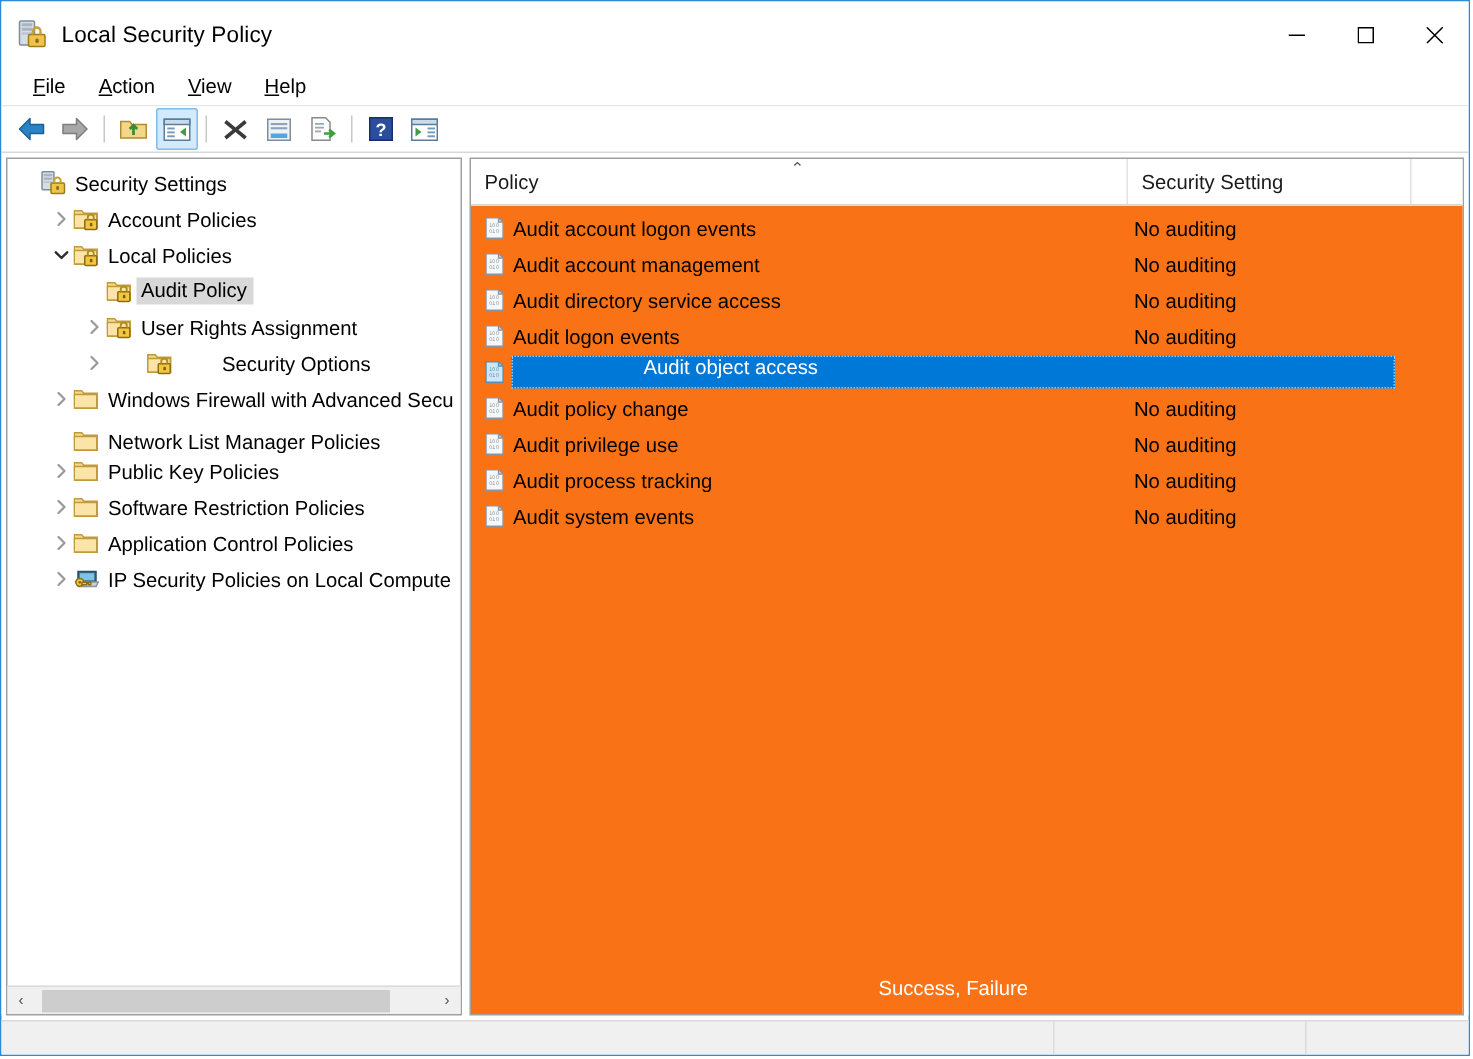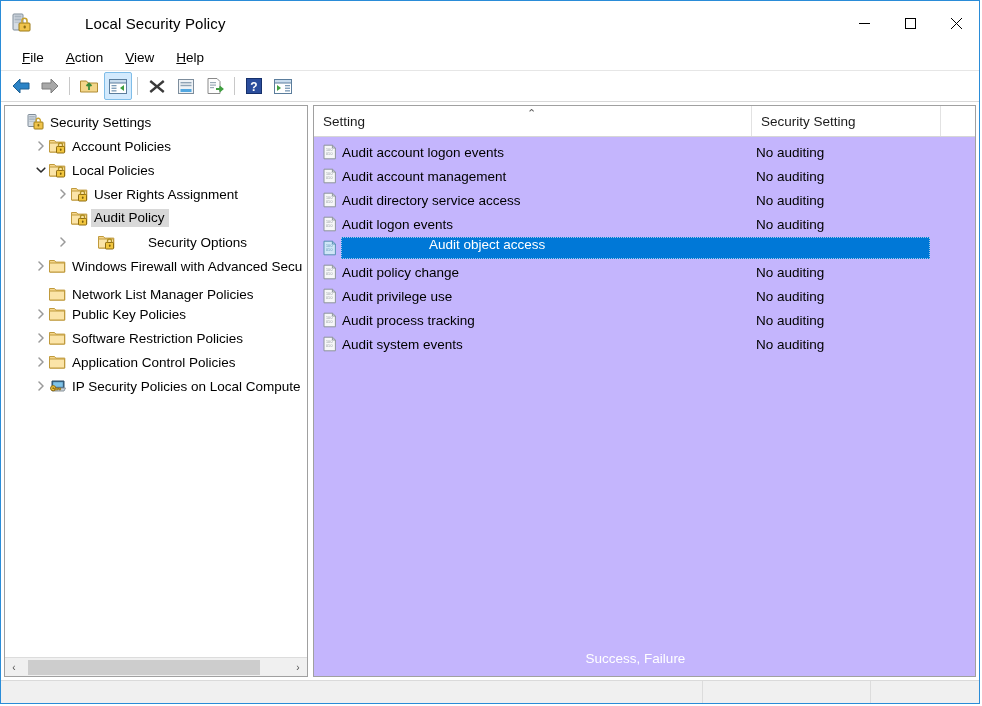--- a/index.html
+++ b/index.html
@@ -28,21 +28,20 @@
   }
   .title-icon {
     width: 22px; height: 22px;
     margin-left: 9px; margin-right: 9px;
     position: relative; flex: 0 0 22px;
   }
   .title-text {
     font-size: 15px; color: #000000;
     letter-spacing: .1px;
     white-space: nowrap;
-    margin-left: 44px;
   }
   .wincontrols {
     position: absolute; right: 0; top: 0;
     height: 44px; display: flex;
   }
   .wc {
     width: 46px; height: 44px;
     display: flex; align-items: center; justify-content: center;
     cursor: default;
   }
@@ -176,21 +175,21 @@
   .col-policy   { width: 437px; flex: 0 0 437px; }
   .col-setting  { width: 189px; flex: 0 0 189px; }
   .col-blank    { flex: 1 1 auto; border-left: 1px solid #e2e2e2; }
   .sortmark {
     position: absolute; left: 213px; top: 1px;
     color: #5a5a5a; font-size: 11px;
     line-height: 12px;
   }
   .lv-body {
     flex: 1 1 auto; overflow: hidden;
-    background: #c4b5fd; padding-top: 3px;
+    background: #f97316; padding-top: 3px;
   }
   .lrow {
     height: 24px;
     display: flex; align-items: center;
     font-size: 13.5px; color: #000;
     cursor: default;
     position: relative;
     padding-left: 8px;
   }
   .lrow .licon {
@@ -393,45 +392,45 @@
             </span>
             <span class="ticon"><svg width="17" height="16" viewBox="0 0 17 16">
                 <path d="M0.5 2.5 h5 l1.3 1.6 h9 v10 h-15 z" fill="#f6d78d" stroke="#c09a3c" stroke-width="1"></path>
                 <path d="M0.5 5 h15 v9 h-15 z" fill="#fbe4a8" stroke="#c09a3c" stroke-width="1"></path>
                 <rect x="7.5" y="8.5" width="8" height="6.5" rx="0.7" fill="#f2c63f" stroke="#8e6c12" stroke-width="1"></rect>
                 <path d="M9.5 8.5 V7 a2 2 0 0 1 4 0 v1.5" fill="none" stroke="#b08f22" stroke-width="1.3"></path>
                 <rect x="10.9" y="10.5" width="1.7" height="2.4" rx="0.8" fill="#7a5d0e"></rect>
               </svg></span>
             <span class="tlabel">Local Policies</span>
           </div>
-          <div class="tnode" style="padding-left: 50px;">
-            <span class="twist">
-              <svg width="10" height="10" viewBox="0 0 10 10">
-                <path d="M3 1 L7 5 L3 9" fill="none" stroke="#9a9a9a" stroke-width="1.5" stroke-linecap="round" stroke-linejoin="round"></path>
-              </svg>
-            </span>
+          <div class="tnode selected" style="padding-left: 50px;">
+            <span class="twist"></span>
             <span class="ticon"><svg width="17" height="16" viewBox="0 0 17 16">
                 <path d="M0.5 2.5 h5 l1.3 1.6 h9 v10 h-15 z" fill="#f6d78d" stroke="#c09a3c" stroke-width="1"></path>
                 <path d="M0.5 5 h15 v9 h-15 z" fill="#fbe4a8" stroke="#c09a3c" stroke-width="1"></path>
                 <rect x="7.5" y="8.5" width="8" height="6.5" rx="0.7" fill="#f2c63f" stroke="#8e6c12" stroke-width="1"></rect>
                 <path d="M9.5 8.5 V7 a2 2 0 0 1 4 0 v1.5" fill="none" stroke="#b08f22" stroke-width="1.3"></path>
                 <rect x="10.9" y="10.5" width="1.7" height="2.4" rx="0.8" fill="#7a5d0e"></rect>
               </svg></span>
-            <span class="tlabel">User Rights Assignment</span>
-          </div>
-          <div class="tnode selected" style="padding-left: 50px;">
-            <span class="twist"></span>
+            <span class="tlabel">Audit Policy</span>
+          </div>
+          <div class="tnode" style="padding-left: 50px;">
+            <span class="twist">
+              <svg width="10" height="10" viewBox="0 0 10 10">
+                <path d="M3 1 L7 5 L3 9" fill="none" stroke="#9a9a9a" stroke-width="1.5" stroke-linecap="round" stroke-linejoin="round"></path>
+              </svg>
+            </span>
             <span class="ticon"><svg width="17" height="16" viewBox="0 0 17 16">
                 <path d="M0.5 2.5 h5 l1.3 1.6 h9 v10 h-15 z" fill="#f6d78d" stroke="#c09a3c" stroke-width="1"></path>
                 <path d="M0.5 5 h15 v9 h-15 z" fill="#fbe4a8" stroke="#c09a3c" stroke-width="1"></path>
                 <rect x="7.5" y="8.5" width="8" height="6.5" rx="0.7" fill="#f2c63f" stroke="#8e6c12" stroke-width="1"></rect>
                 <path d="M9.5 8.5 V7 a2 2 0 0 1 4 0 v1.5" fill="none" stroke="#b08f22" stroke-width="1.3"></path>
                 <rect x="10.9" y="10.5" width="1.7" height="2.4" rx="0.8" fill="#7a5d0e"></rect>
               </svg></span>
-            <span class="tlabel">Audit Policy</span>
+            <span class="tlabel">User Rights Assignment</span>
           </div>
           <div class="tnode" style="padding-left: 50px; gap: 27px;">
             <span class="twist">
               <svg width="10" height="10" viewBox="0 0 10 10">
                 <path d="M3 1 L7 5 L3 9" fill="none" stroke="#9a9a9a" stroke-width="1.5" stroke-linecap="round" stroke-linejoin="round"></path>
               </svg>
             </span>
             <span class="ticon"><svg width="17" height="16" viewBox="0 0 17 16">
                 <path d="M0.5 2.5 h5 l1.3 1.6 h9 v10 h-15 z" fill="#f6d78d" stroke="#c09a3c" stroke-width="1"></path>
                 <path d="M0.5 5 h15 v9 h-15 z" fill="#fbe4a8" stroke="#c09a3c" stroke-width="1"></path>
@@ -519,21 +518,21 @@
         <div class="hs-track">
           <div class="hs-thumb"></div>
         </div>
         <div class="hs-btn">›</div>
       </div>
     </div>
 
     <div class="pane pane-right">
       <div class="lv-header">
         <div class="lv-col col-policy">
-          <span>Setting</span>
+          <span>Policy</span>
           <span class="sortmark">⌃</span>
         </div>
         <div class="lv-col col-setting">
           <span>Security Setting</span>
         </div>
         <div class="lv-col col-blank"></div>
       </div>
       <div class="lv-body" id="list-host">
           <div class="lrow">
             <span class="licon"><svg width="16" height="16" viewBox="0 0 16 16">

